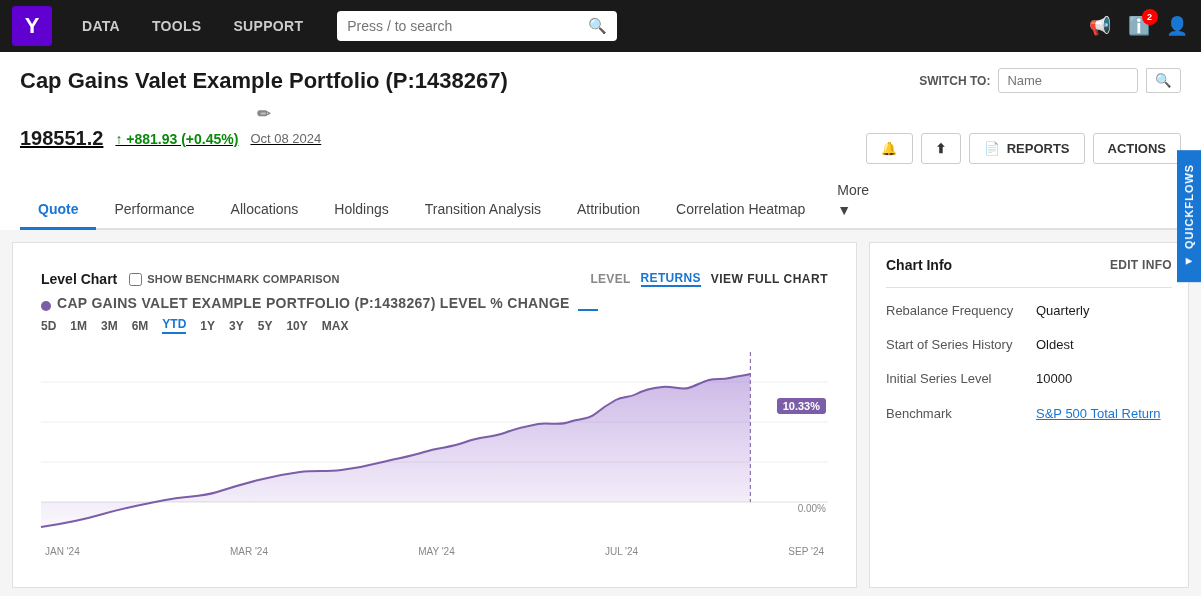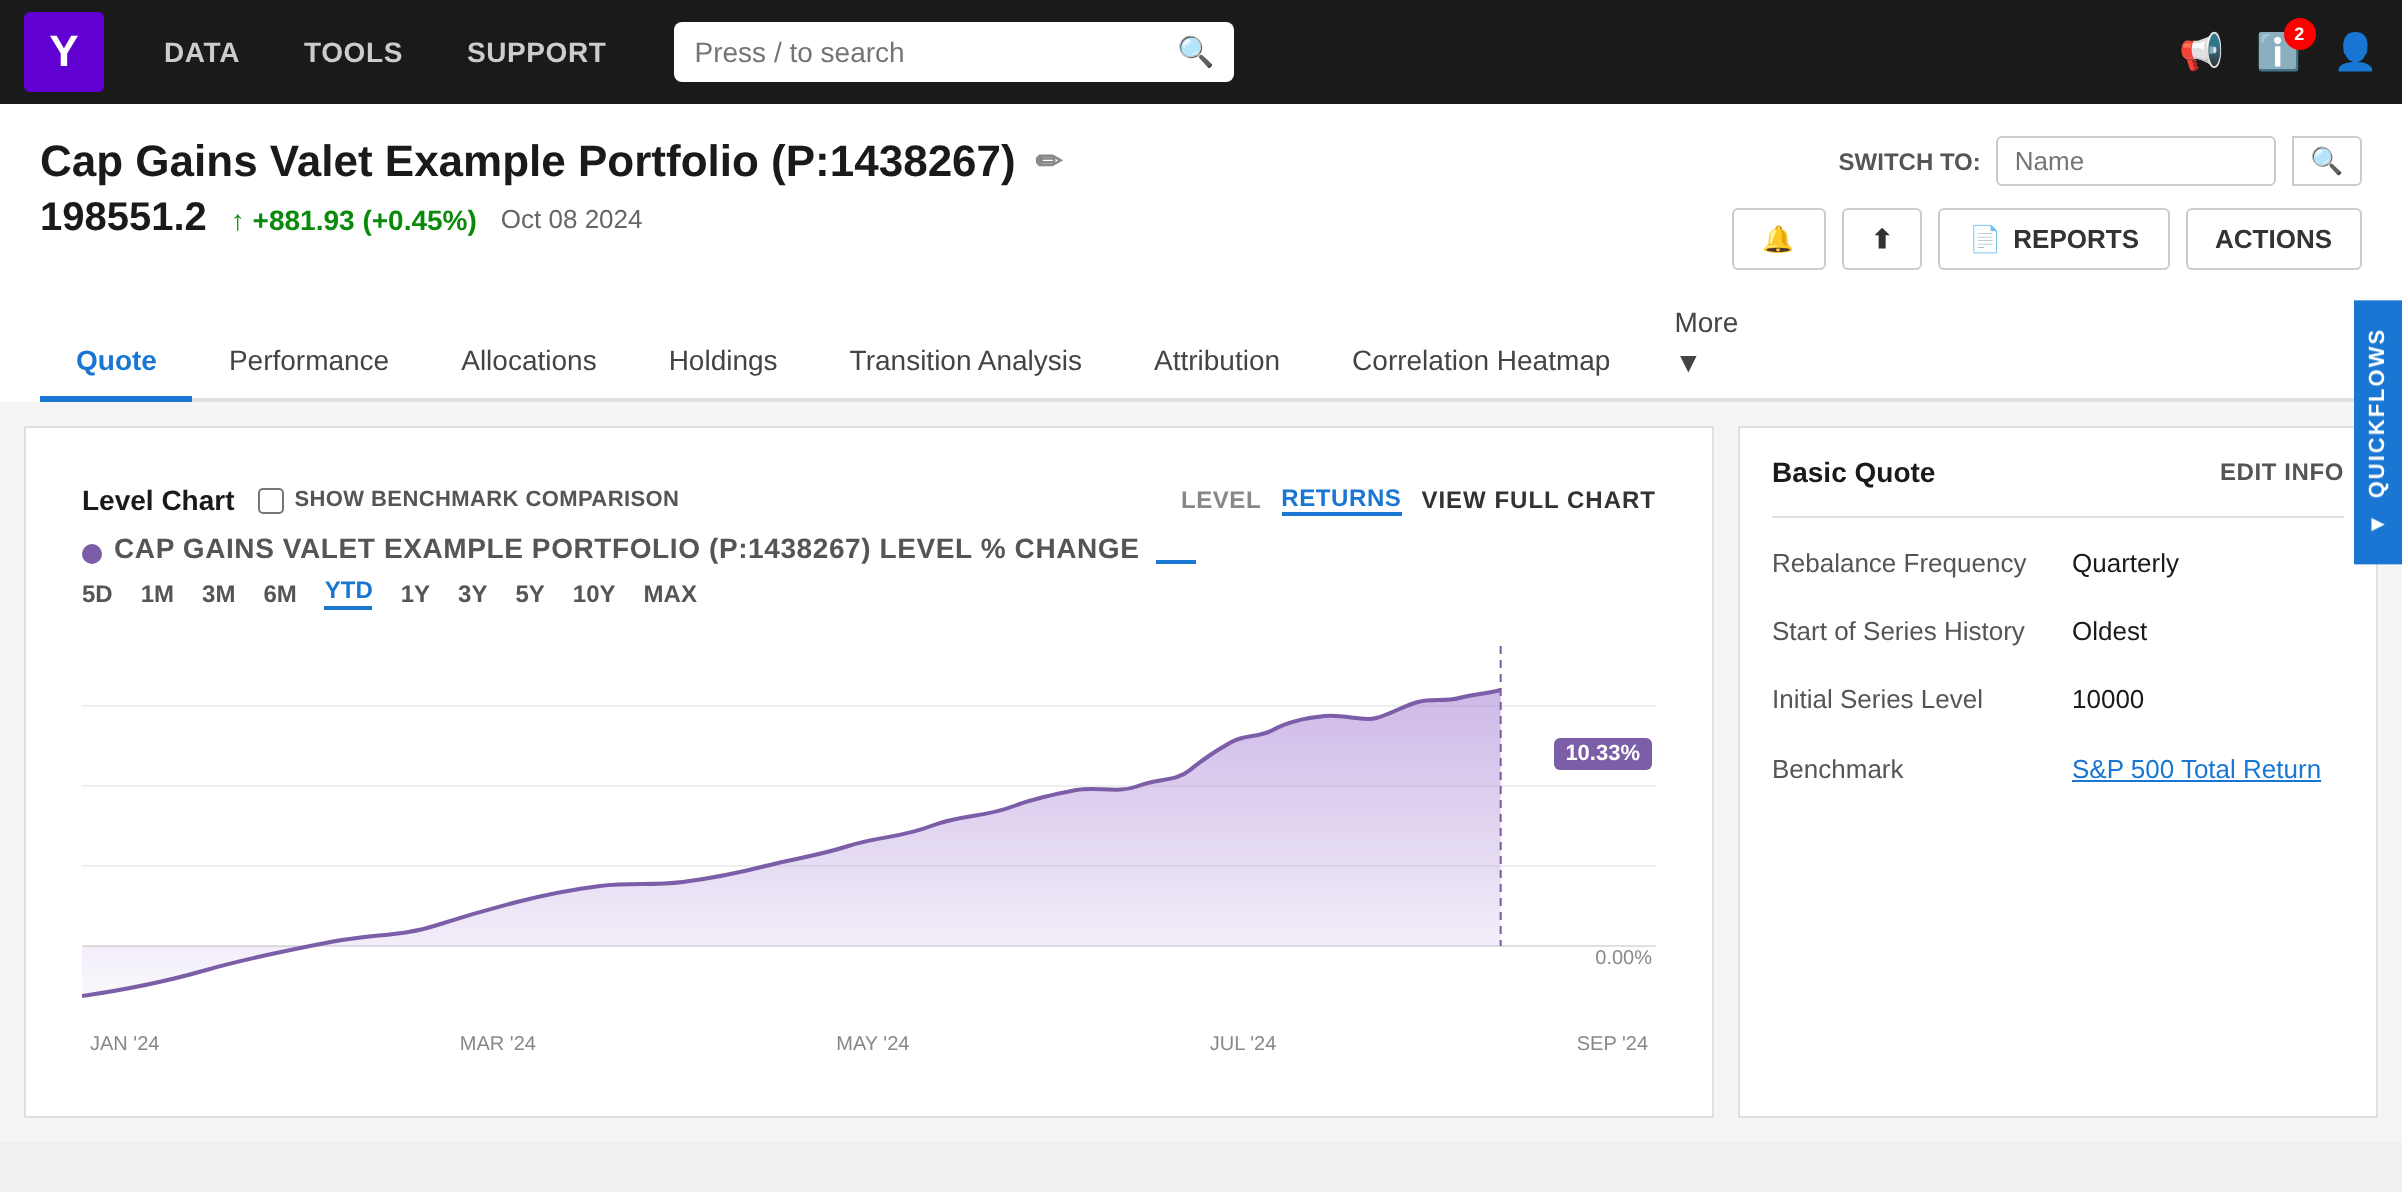--- a/index.html
+++ b/index.html
@@ -108,20 +108,21 @@
       justify-content: space-between;
       margin-bottom: 4px;
     }
     .portfolio-title {
       font-size: 22px;
       font-weight: 700;
       color: #1a1a1a;
       display: flex;
       align-items: center;
       gap: 10px;
+      flex-direction: column;
     }
     .portfolio-title .edit-icon {
       color: #888;
       font-size: 16px;
       cursor: pointer;
     }
     .switch-to-row {
       display: flex;
       align-items: center;
       gap: 8px;
@@ -143,20 +144,21 @@
       cursor: pointer;
       border-radius: 0 3px 3px 0;
     }
 
     
     .price-row {
       display: flex;
       align-items: center;
       gap: 12px;
       margin-bottom: 10px;
+      text-decoration: underline;
     }
     .price-value {
       font-size: 20px;
       font-weight: 700;
       color: #1a1a1a;
     }
     .price-change-positive {
       color: #0a8a0a;
       font-size: 14px;
       font-weight: 600;
@@ -583,21 +585,21 @@
       <span>JAN '24</span>
       <span>MAR '24</span>
       <span>MAY '24</span>
       <span>JUL '24</span>
       <span>SEP '24</span>
     </div>
   </div>
 
   <div class="info-panel">
     <div class="info-panel-header">
-      <span class="info-panel-title">Basic Quote</span>
+      <span class="info-panel-title">Chart Info</span>
       <span class="edit-info-btn">EDIT INFO</span>
     </div>
     <hr class="divider">
     <div class="info-row">
       <span class="info-label">Rebalance Frequency</span>
       <span class="info-value">Quarterly</span>
     </div>
     <div class="info-row">
       <span class="info-label">Start of Series History</span>
       <span class="info-value">Oldest</span>

